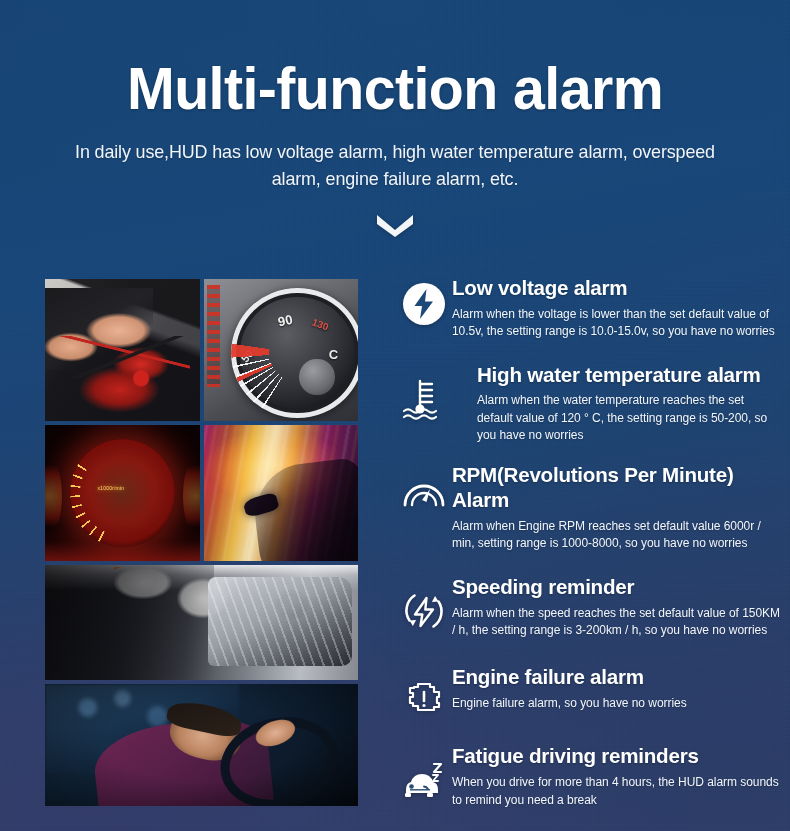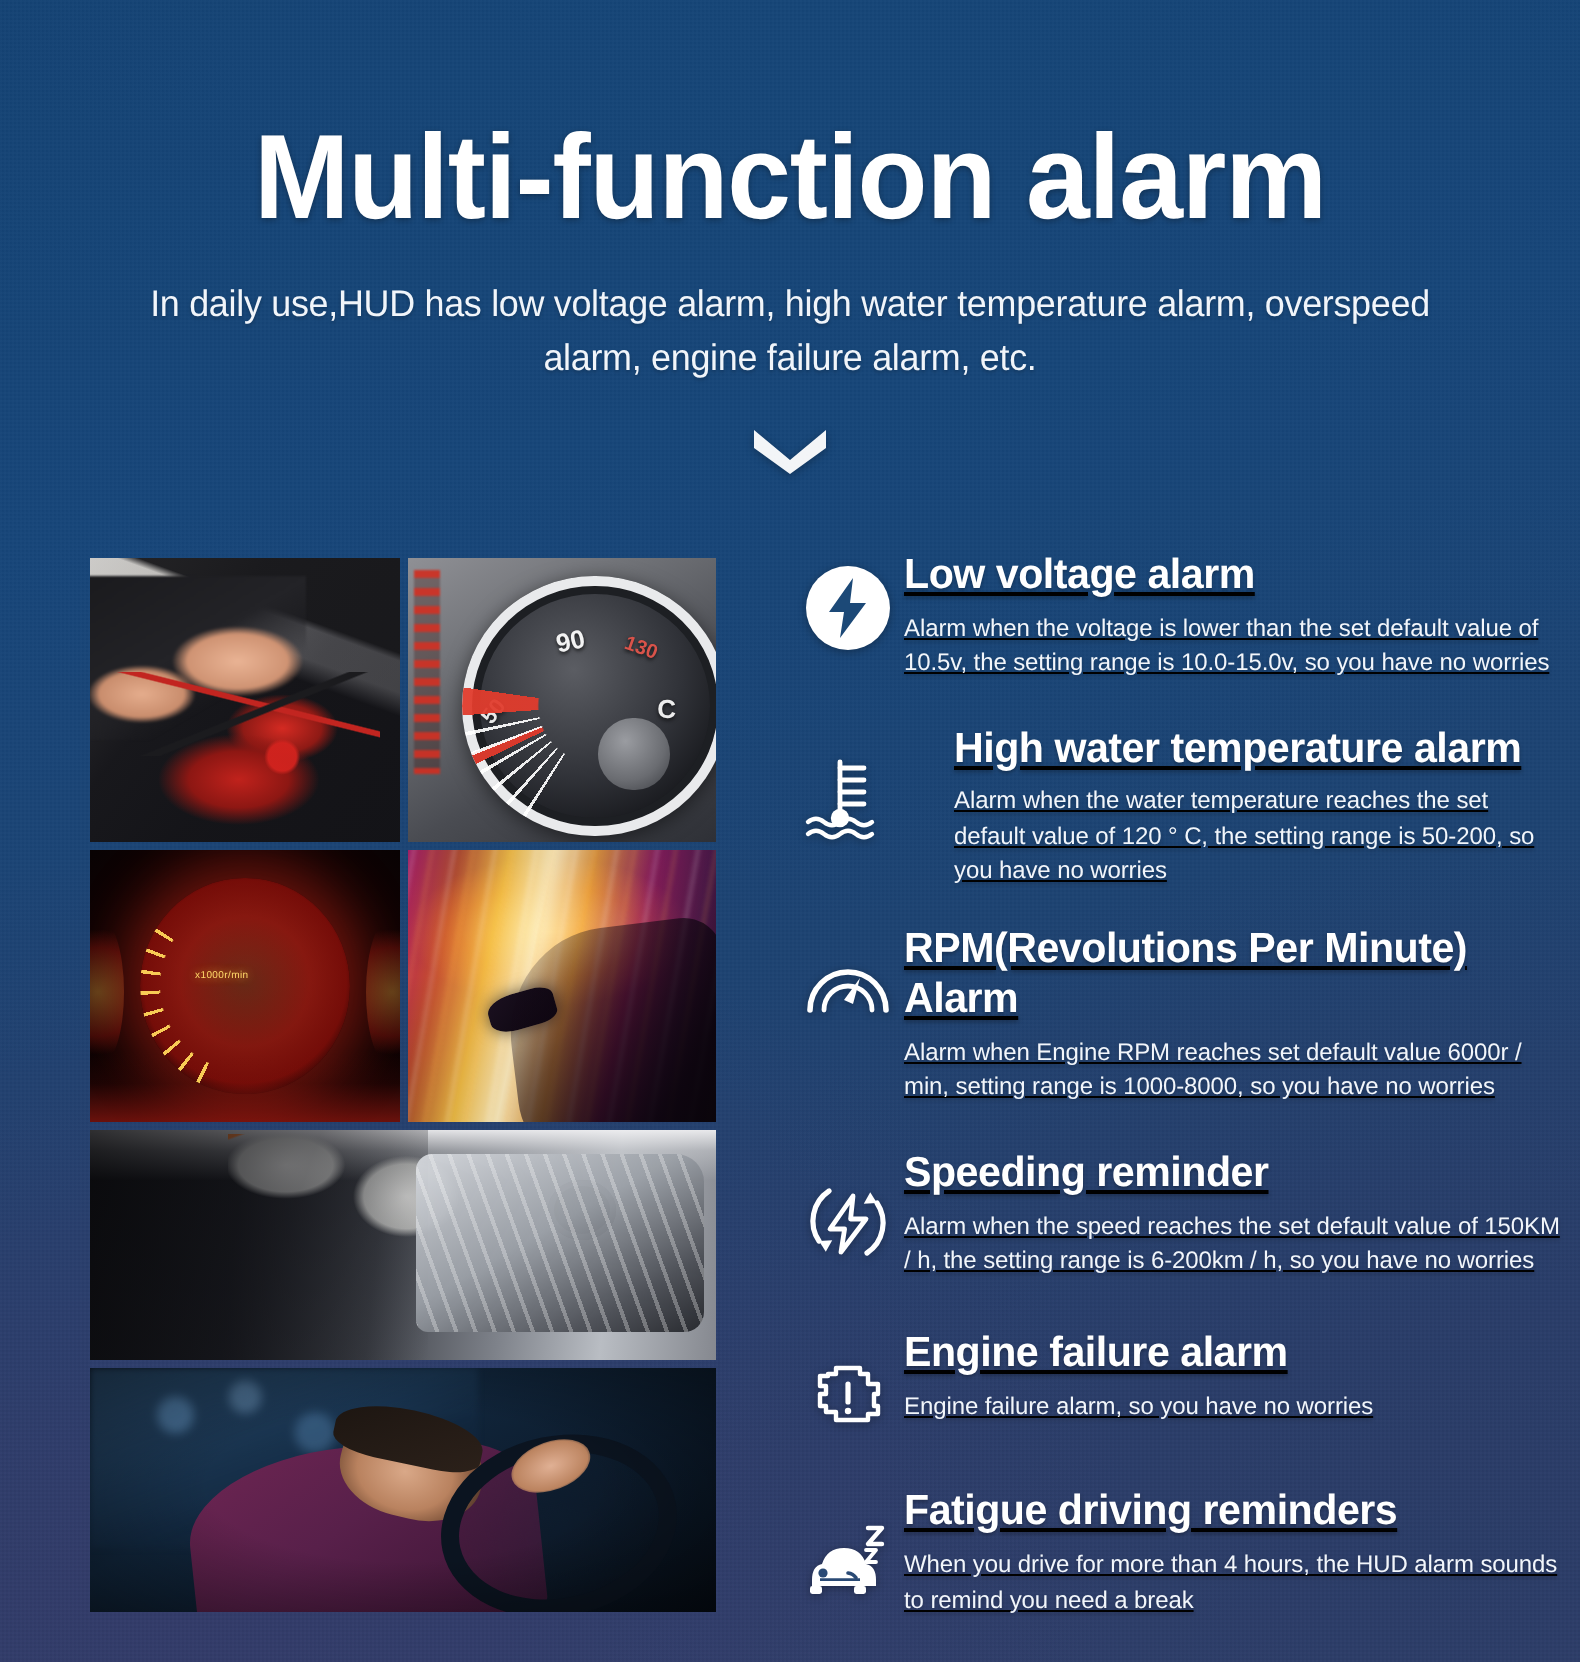--- a/index.html
+++ b/index.html
@@ -250,21 +250,21 @@
   .driver-hand { position:absolute; right:20%; top:30%; width:13%; height:20%;
     background:radial-gradient(ellipse at 50% 50%, #e0b094 0%, #bb835f 66%, rgba(150,100,70,0) 82%);
     border-radius:50%; transform:rotate(-20deg); }
   .driver-vig { position:absolute; inset:0; background:radial-gradient(ellipse 78% 78% at 50% 48%, rgba(0,0,0,0) 40%, rgba(0,0,0,.55) 100%); }
 
   
   .features {
     position:absolute; left:396px; top:276px; width:394px;
     z-index:3;
   }
-  .feature { position:relative; display:flex; align-items:flex-start;text-decoration:underline; }
+  .feature { position:relative; display:flex; align-items:flex-start; }
   .f-icon {
     width:56px; min-width:56px;
     display:flex; justify-content:center;
     padding-top:4px;
   }
   .f-icon svg { display:block; filter:drop-shadow(0 1px 2px rgba(0,0,0,.30)); }
   .f-text { flex:1; padding-right:10px; }
   .f-title {
     font-size:21px; font-weight:bold; color:#ffffff;
     line-height:1.18; letter-spacing:-0.25px;
@@ -410,21 +410,21 @@
         <svg width="48" height="48" viewBox="0 0 48 48" aria-hidden="true">
           <path d="M38.5 14.5 A18 18 0 0 1 33.5 39.5" stroke="#ffffff" stroke-width="2.6" fill="none" stroke-linecap="round"></path>
           <path d="M9.5 33.5 A18 18 0 0 1 14.5 8.5" stroke="#ffffff" stroke-width="2.6" fill="none" stroke-linecap="round"></path>
           <path d="M38.5 14.5 l-6.6 0.4 l3.2 -5.8 Z" fill="#ffffff"></path>
           <path d="M9.5 33.5 l6.6 -0.4 l-3.2 5.8 Z" fill="#ffffff"></path>
           <path d="M26.5 11 L15 27.5 L22.3 27.5 L20.5 39 L33 22.5 L25.3 22.5 Z" fill="none" stroke="#ffffff" stroke-width="2.4" stroke-linejoin="round"></path>
         </svg>
       </div>
       <div class="f-text">
         <div class="f-title">Speeding reminder</div>
-        <div class="f-desc">Alarm when the speed reaches the set default value of 150KM / h, the setting range is 6-200km / h, so you have no worries</div>
+        <div class="f-desc">Alarm when the speed reaches the set default value of 150KM / h, the setting range is 3-200km / h, so you have no worries</div>
       </div>
     </div>
 
     <div class="feature f5">
       <div class="f-icon">
         <svg width="48" height="48" viewBox="0 0 48 48" aria-hidden="true">
           <path d="M14 14 h4 v-3 h12 v3 h4 v5 h5 v5 h-2 v6 h2 v4 h-5 v3 h-16 v-4 h-5 v-3 h-3 v-6 h3 v-4 h-3 v-5 h4 z" fill="none" stroke="#ffffff" stroke-width="2.2" stroke-linejoin="round"></path>
           <line x1="24" y1="19" x2="24" y2="28" stroke="#ffffff" stroke-width="2.6" stroke-linecap="round"></line>
           <circle cx="24" cy="32.5" r="1.6" fill="#ffffff"></circle>
         </svg>

